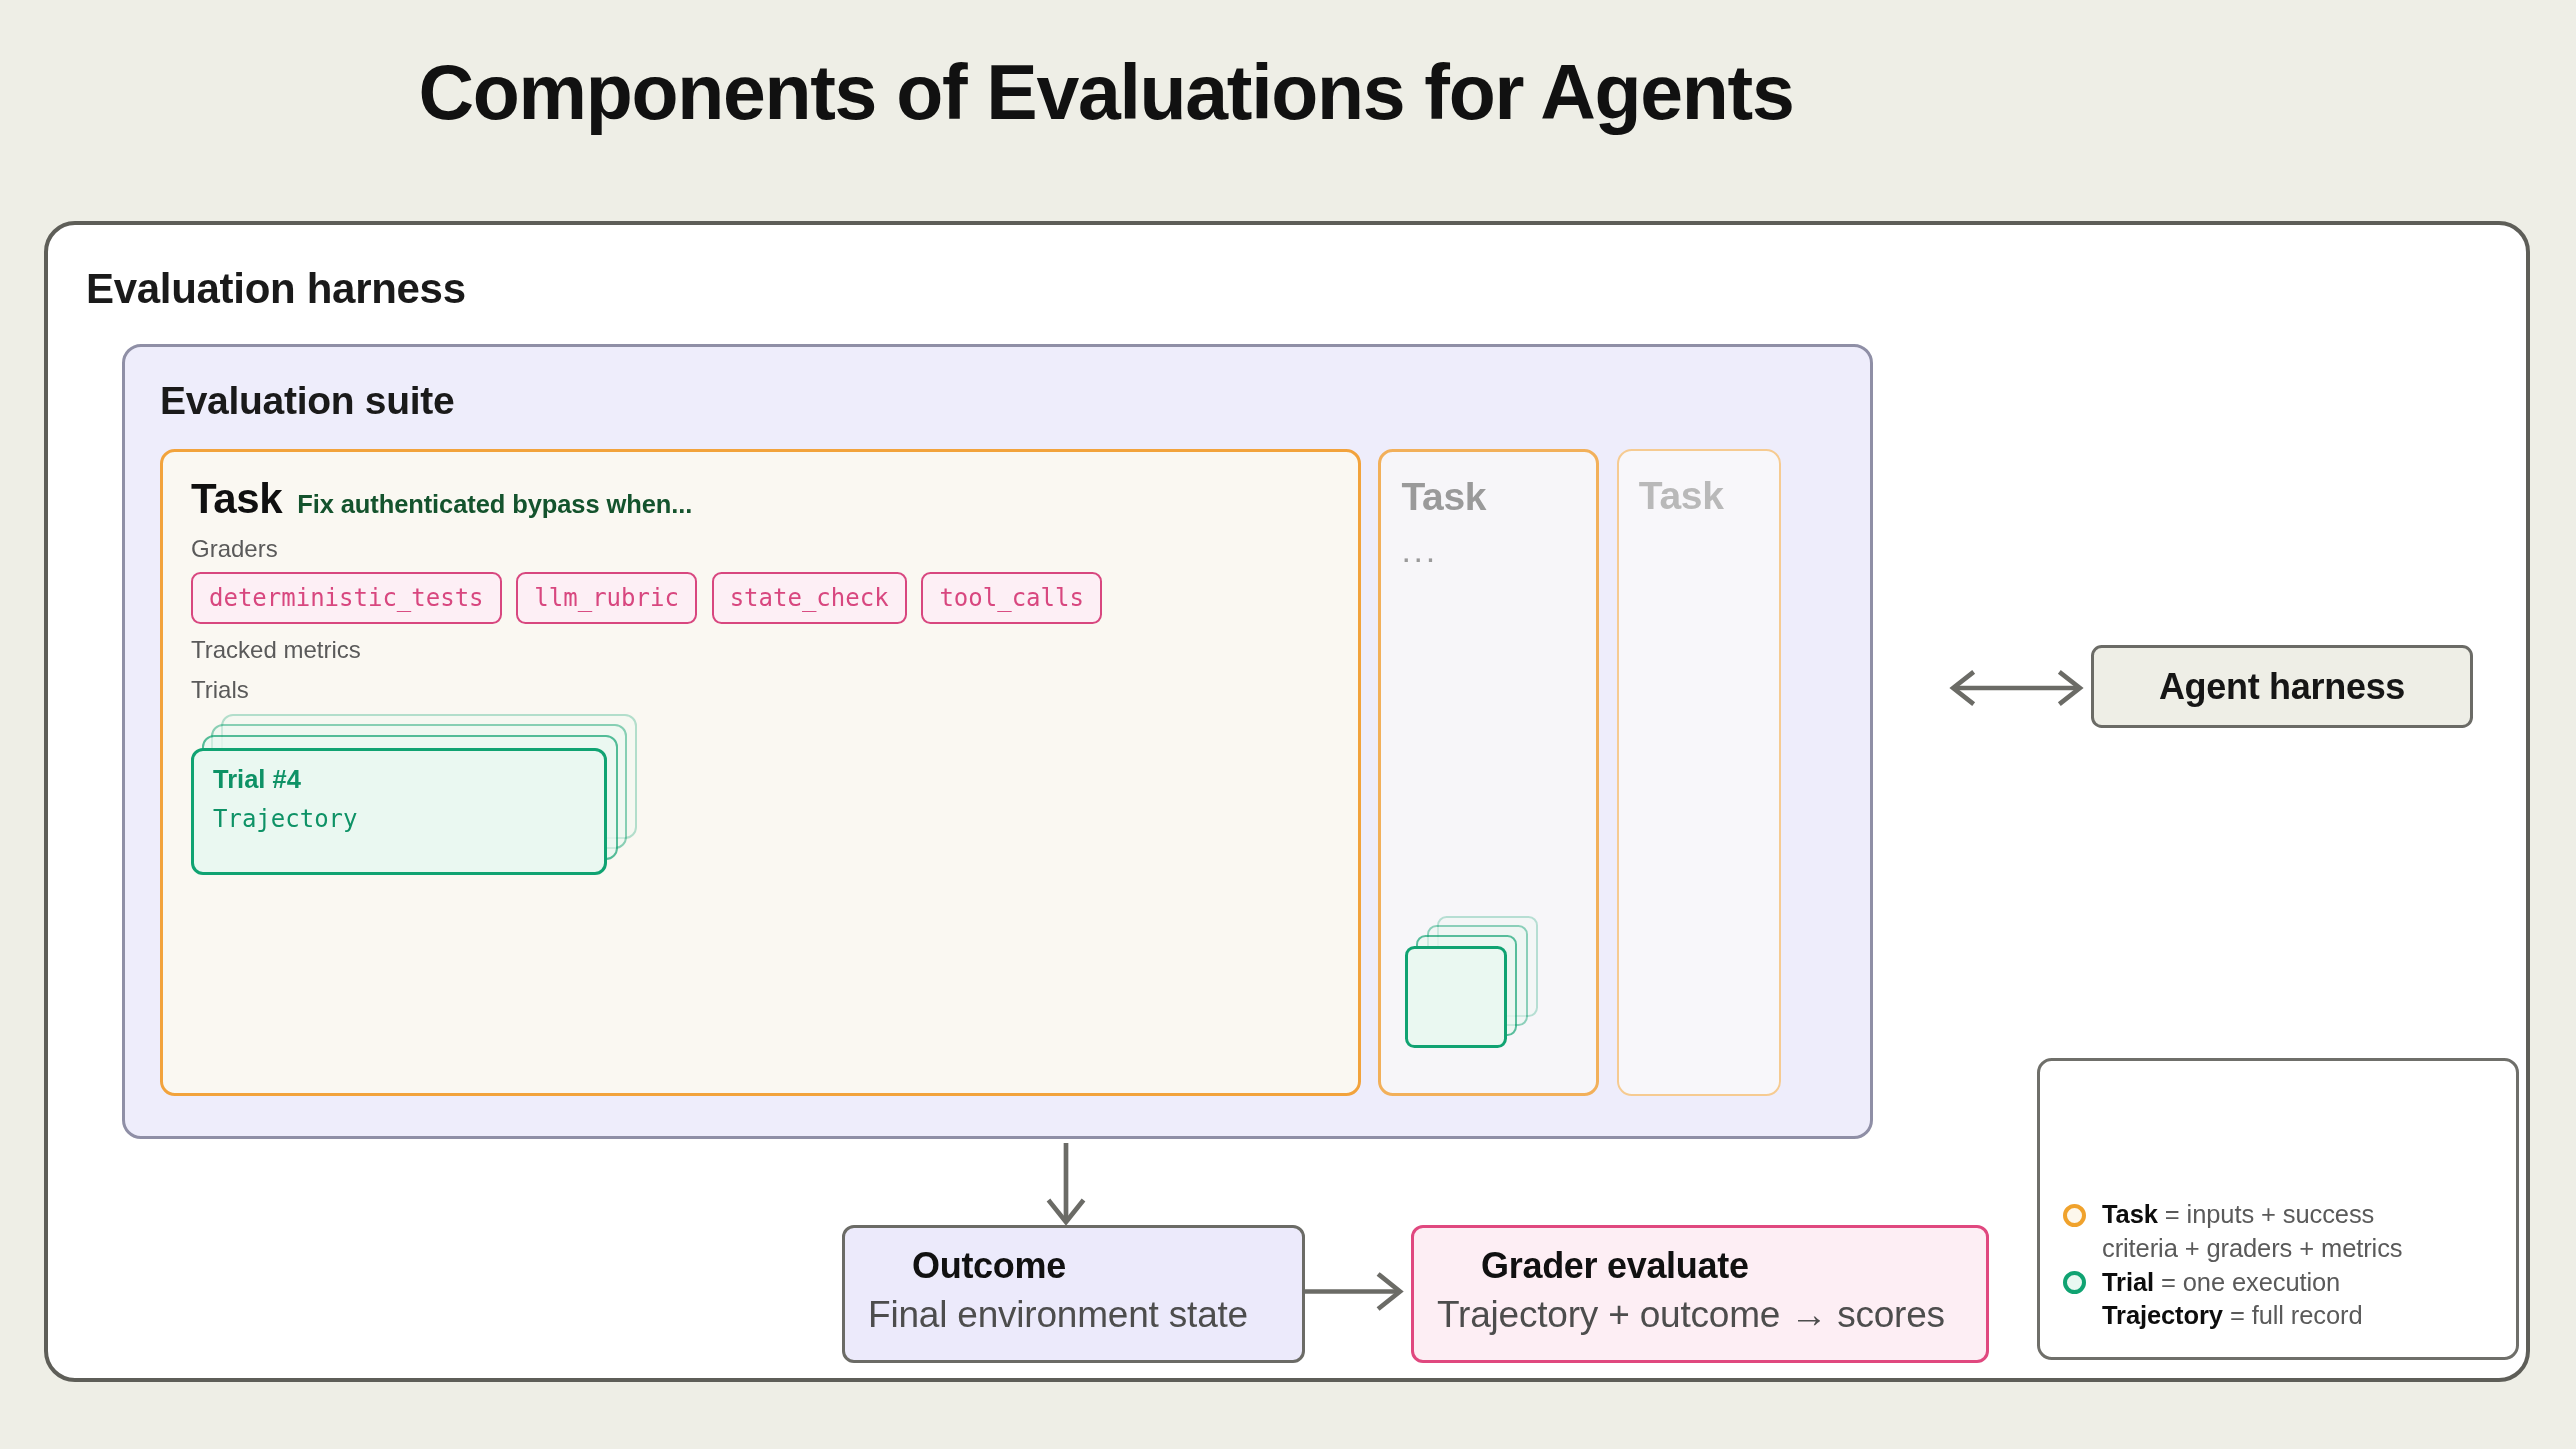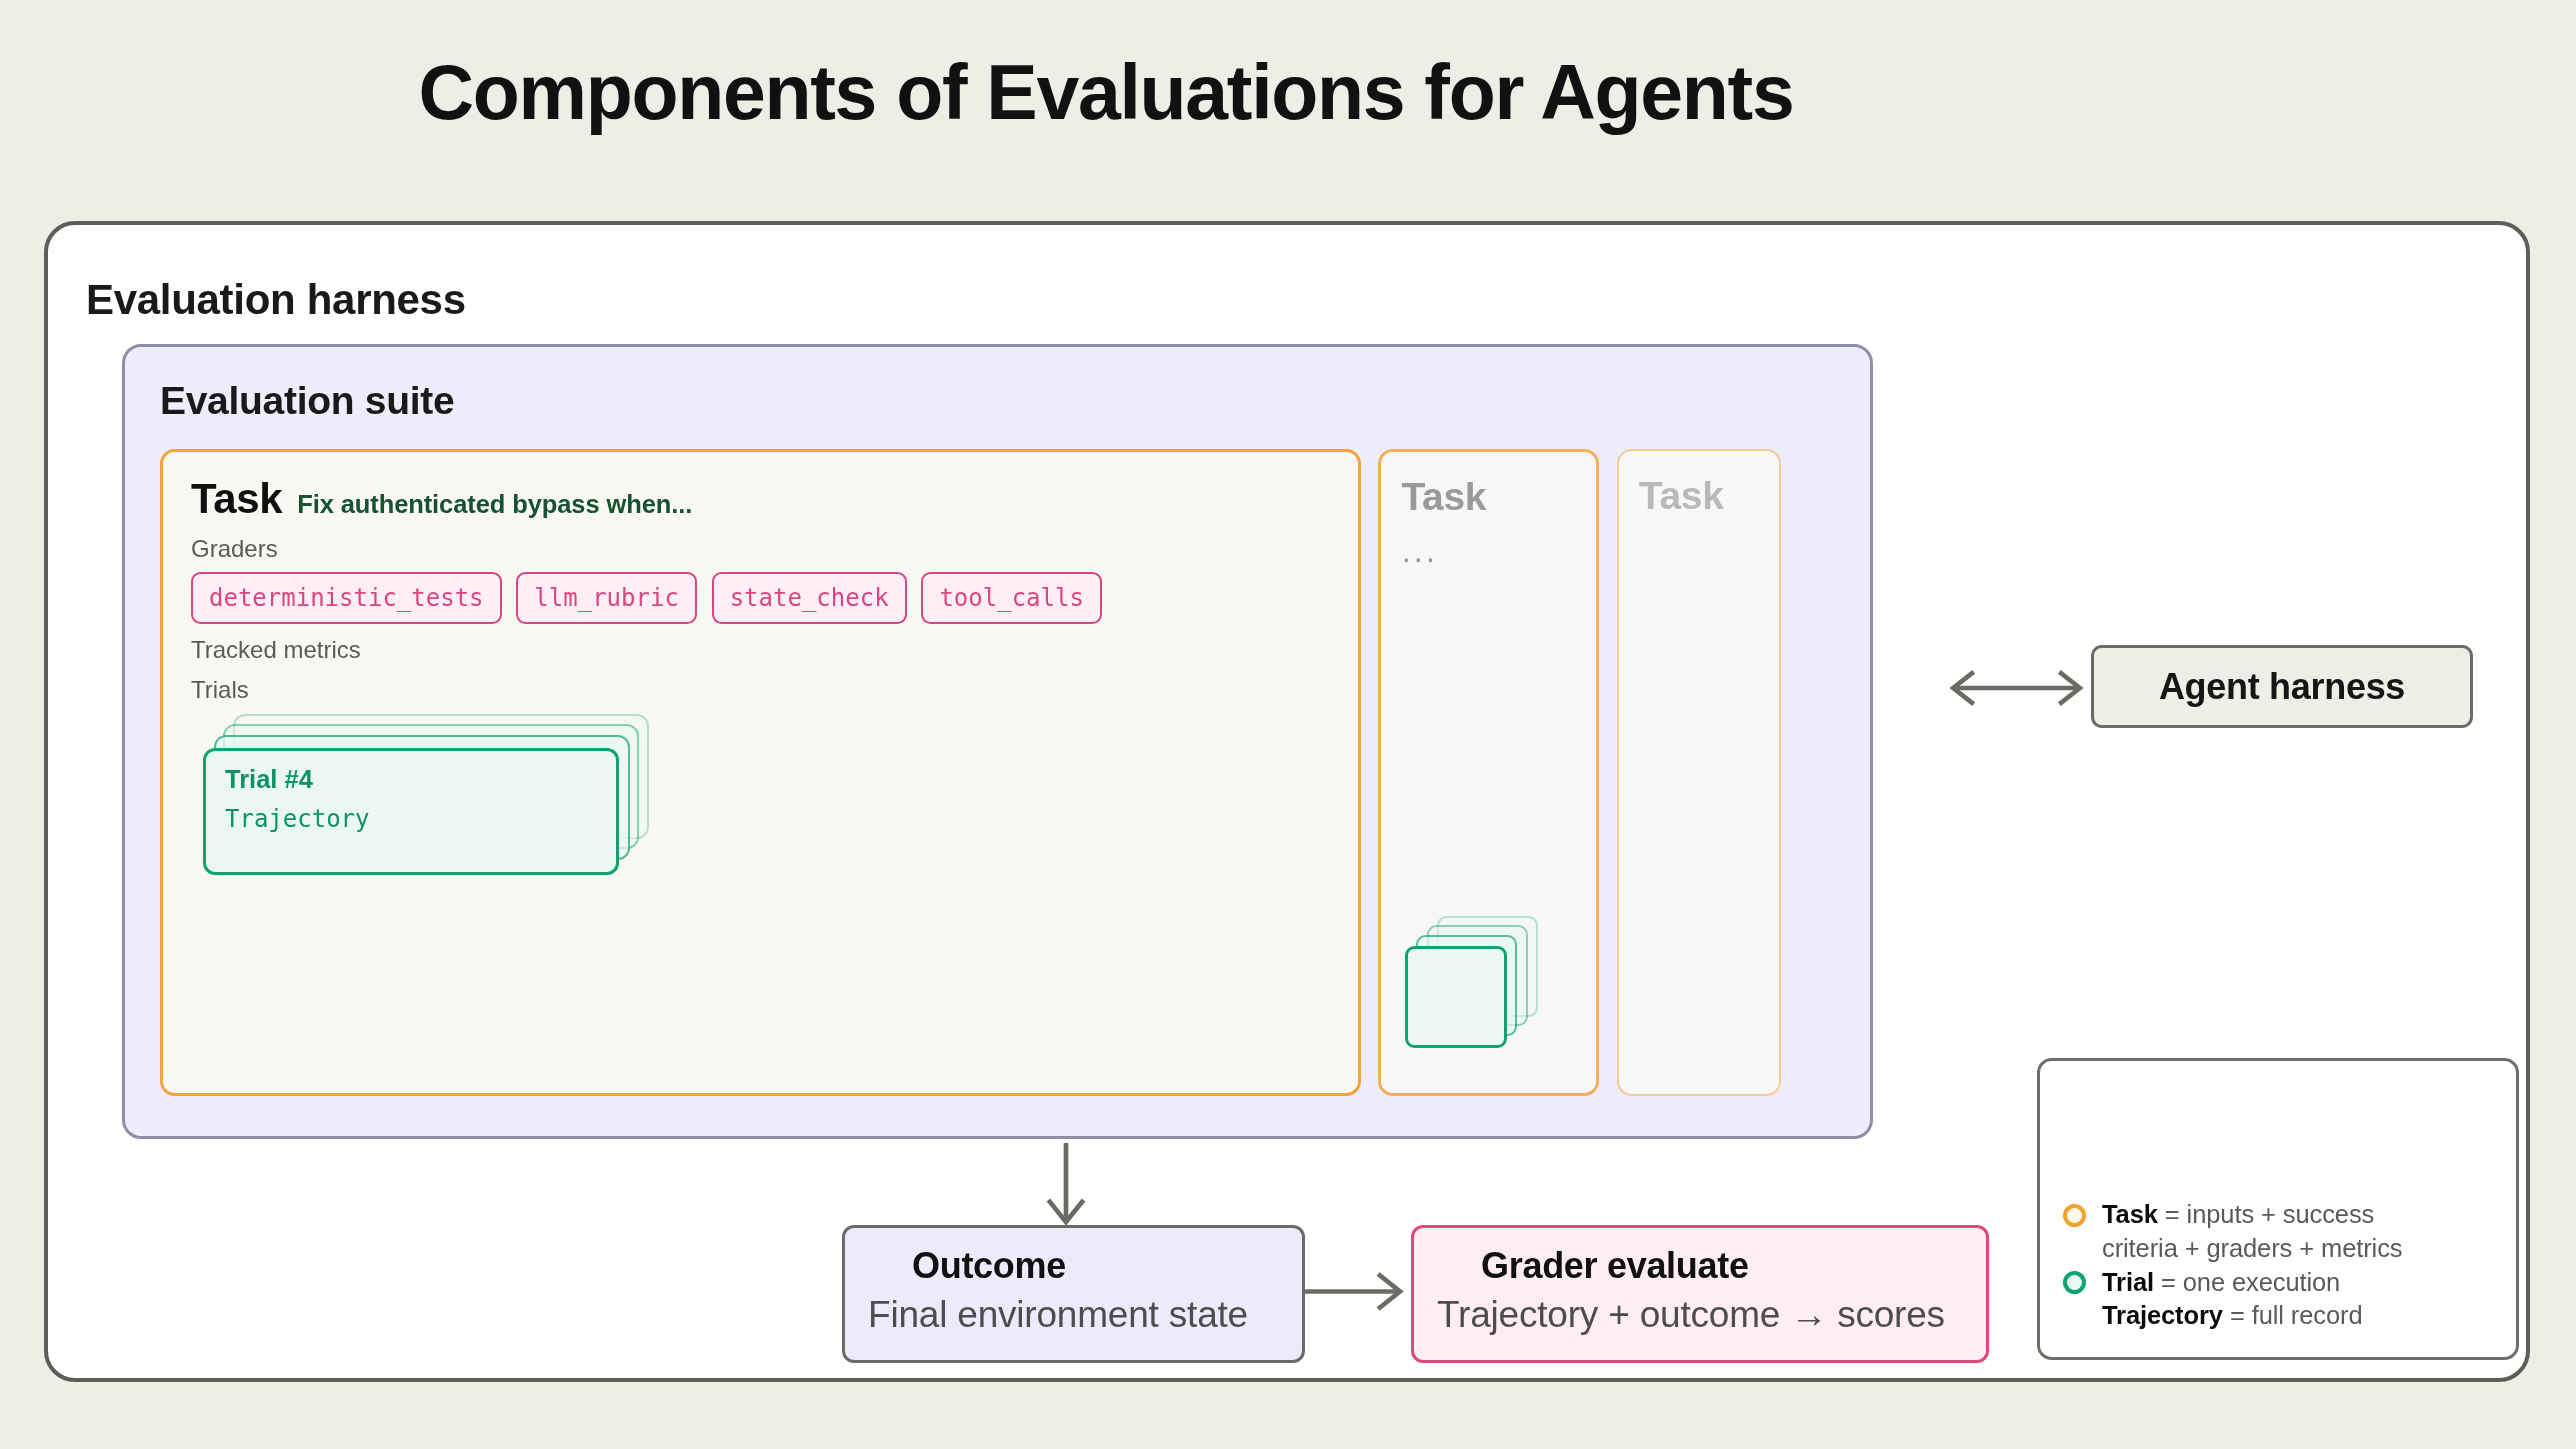--- a/index.html
+++ b/index.html
@@ -40,21 +40,21 @@
     top: 221px;
     width: 2486px;
     height: 1161px;
     background: #ffffff;
     border: 4px solid #5e5e58;
     border-radius: 31px;
   }
   #eval-harness-label {
     position: absolute;
     left: 38px;
-    top: 51px;
+    top: 40px;
     font-size: 42px;
     font-weight: 700;
     color: #1a1a1a;
     letter-spacing: -0.3px;
   }
 
   
   #eval-suite {
     position: absolute;
     left: 74px;
@@ -142,21 +142,20 @@
     border: 2.7px solid #2e7fd4;
     color: #2e7fd4;
   }
 
   
   .trial-stack {
     position: relative;
     margin-top: 9.4px;
     width: 530px;
     height: 161px;
-    margin-left: 12px;
   }
   .trial-layer {
     position: absolute;
     width: 416px;
     height: 125px;
     border-radius: 12px;
     background: #eaf8f1;
     border: 2.7px solid #10a372;
     box-sizing: border-box;
   }

